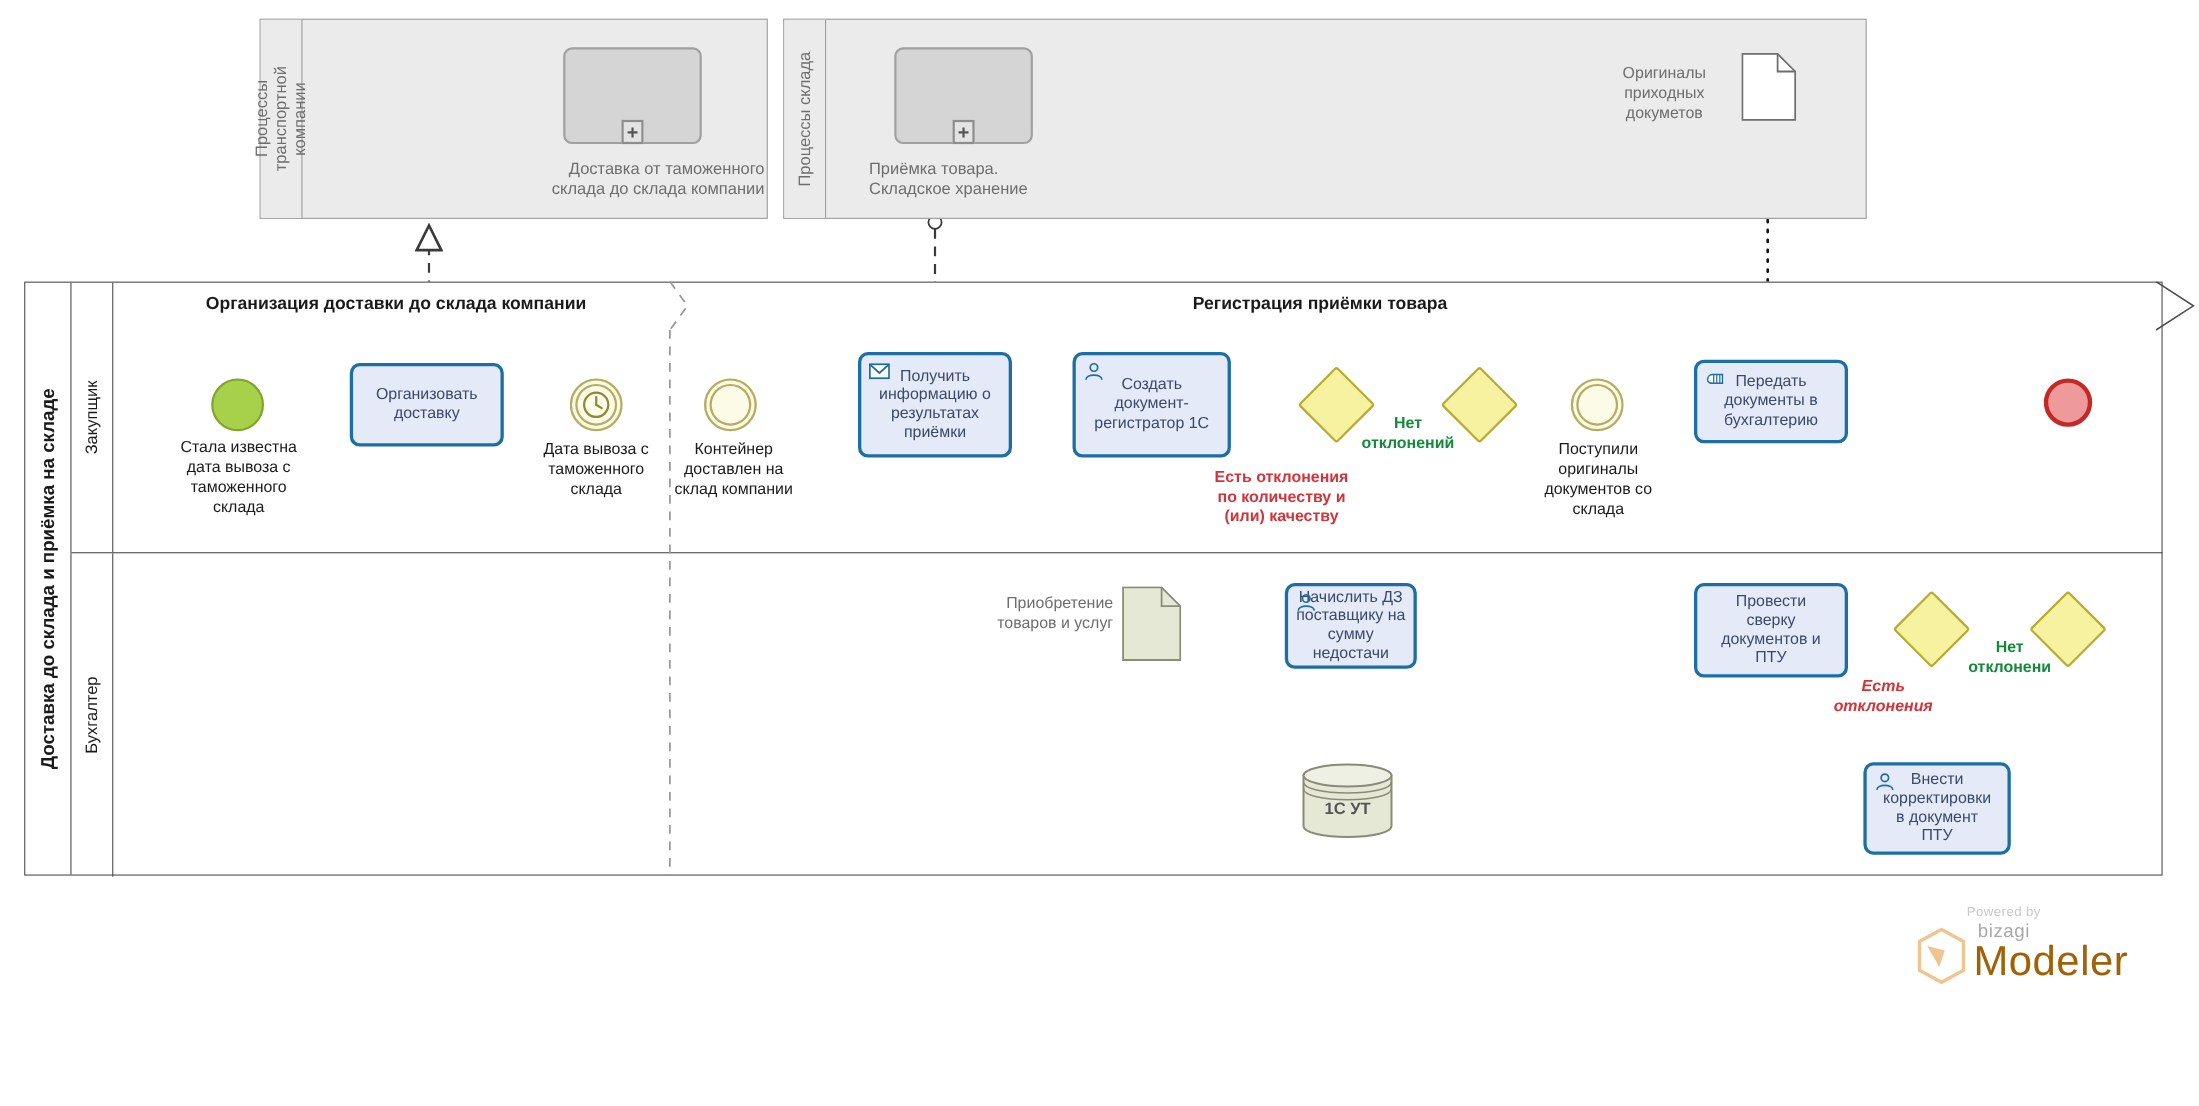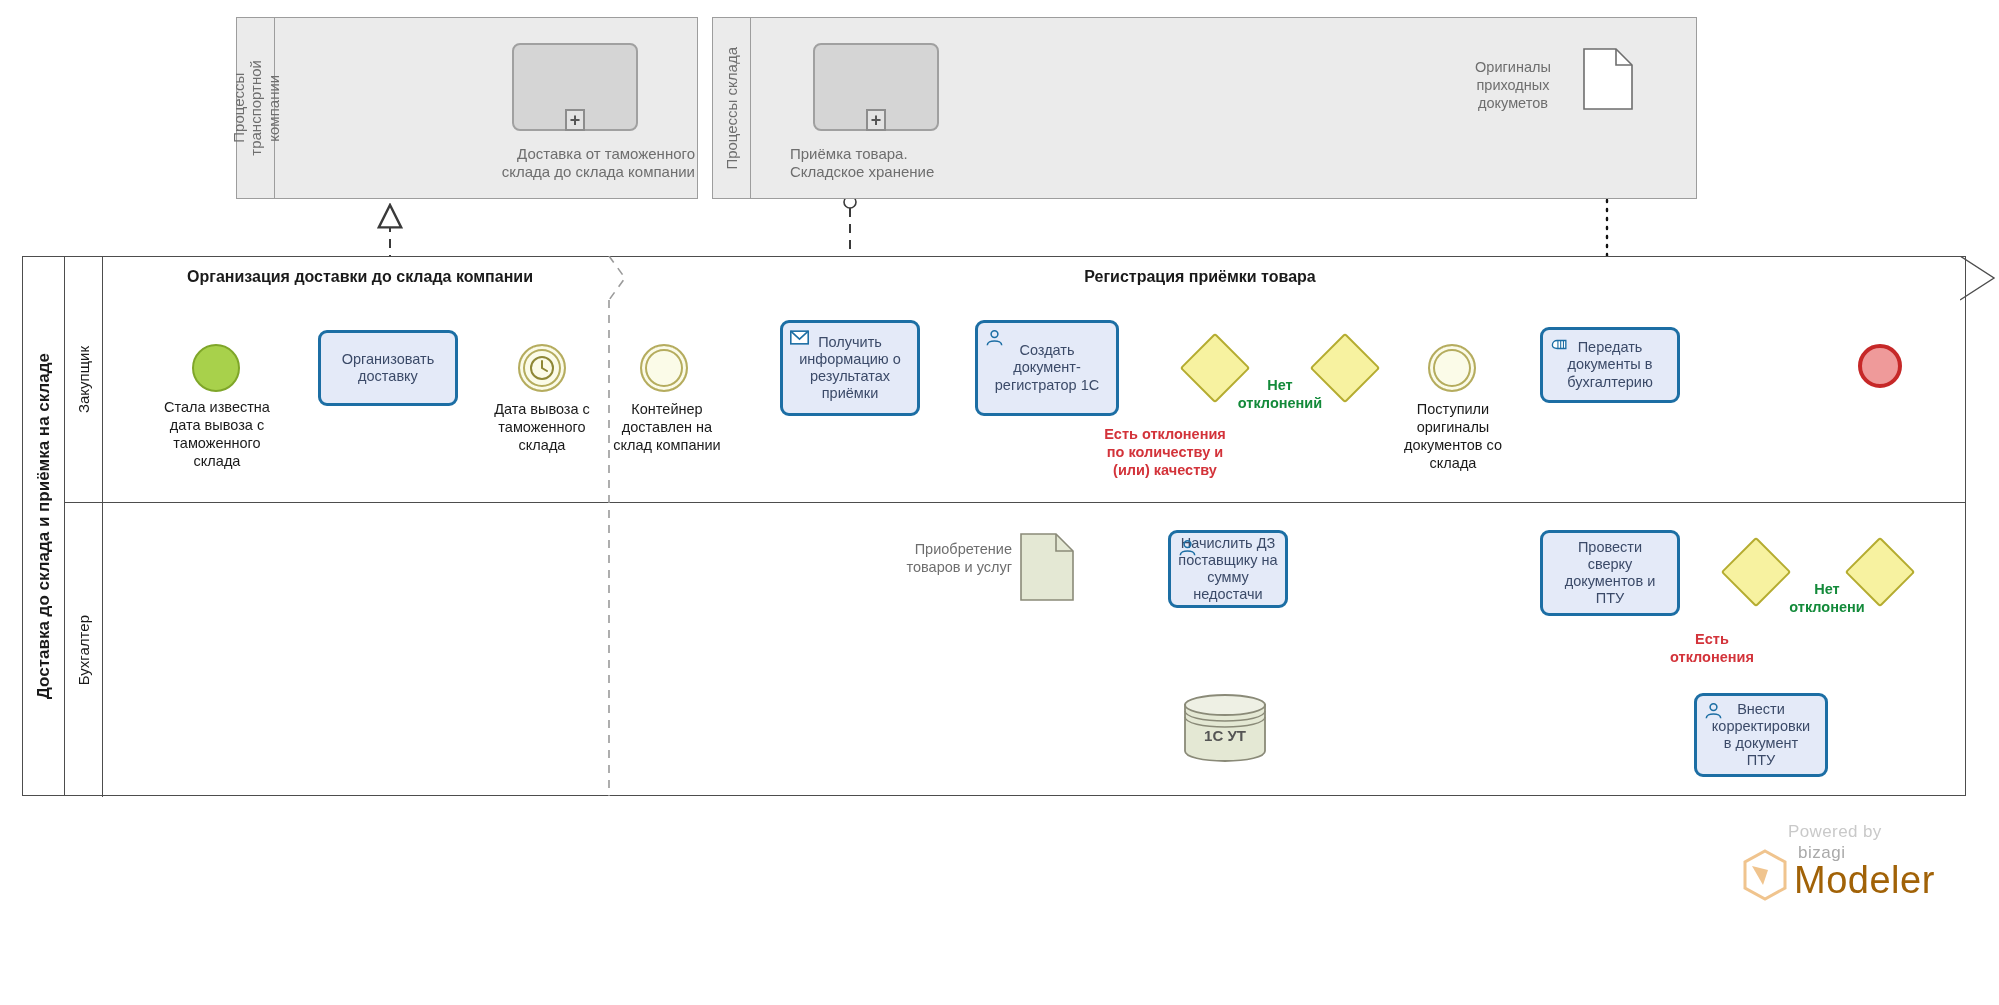--- a/index.html
+++ b/index.html
@@ -200,21 +200,21 @@
   }
   .lbl-grey { color: #6e6e6e; }
   .lbl-red  { color: #d3333a; font-weight: bold; }
   .lbl-green{ color: #138a3a; font-weight: bold; }
 
   
   #wires { position: absolute; left: 0; top: 0; width: 1999px; height: 1005px; pointer-events: none; }
 
   
   #logo { position: absolute; }
-  #logo .pb { font-size: 17px; color: #c9c9c9; letter-spacing: .4px; }
+  #logo .pb { font-size: 12px; color: #c9c9c9; letter-spacing: .4px; }
   #logo .brand-small { font-size: 17px; color: #a9a9a9; letter-spacing: .5px; }
   #logo .brand-big { font-size: 38px; color: #a16207; letter-spacing: .5px; text-align: right; }
 </style>
 </head>
 <body>
 
 <div id="canvas">
 
   <svg id="wires" xmlns="http://www.w3.org/2000/svg">
     <defs>
@@ -452,21 +452,21 @@
 документов и
 ПТУ</span>
   </div>
 
   <div class="gw" style="left:1731px; top:547px; width:50px; height:50px;"></div>
 
   <div class="gw" style="left:1855px; top:547px; width:50px; height:50px;"></div>
 
   <div class="lbl lbl-green" style="left:1772px; top:580px; width:110px;">Нет
 отклонени</div>
-  <div class="lbl lbl-red" style="left:1660px; top:630px; width:104px;">Есть
+  <div class="lbl lbl-red" style="left:1660px; top:615px; width:104px;font-style:italic;">Есть
 отклонения</div>
 
   <div class="task" style="left:1694px; top:693px; width:134px; height:84px;">
     <svg class="task-icon" viewBox="0 0 22 20" xmlns="http://www.w3.org/2000/svg">
       <circle cx="11" cy="6" r="4" fill="none" stroke="#1c6ea4" stroke-width="1.8"></circle>
       <path d="M2.5,19 C2.5,12.5 19.5,12.5 19.5,19" fill="none" stroke="#1c6ea4" stroke-width="1.8"></path>
     </svg>
     <span>Внести
 корректировки
 в документ

